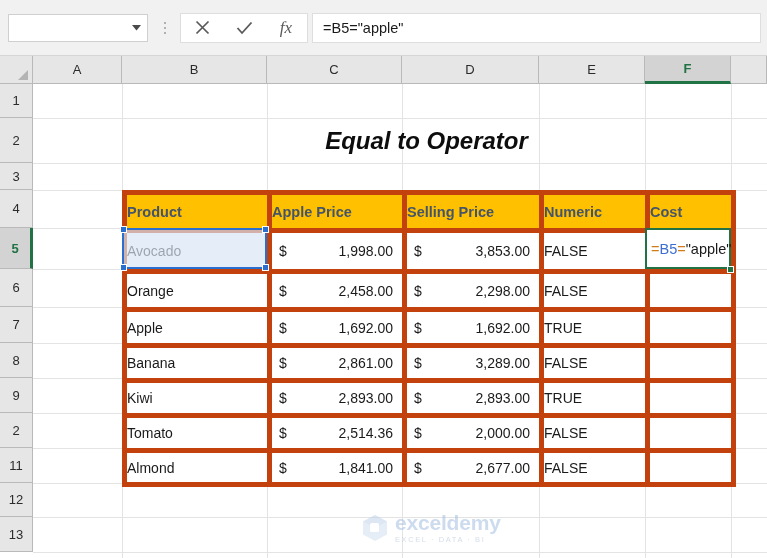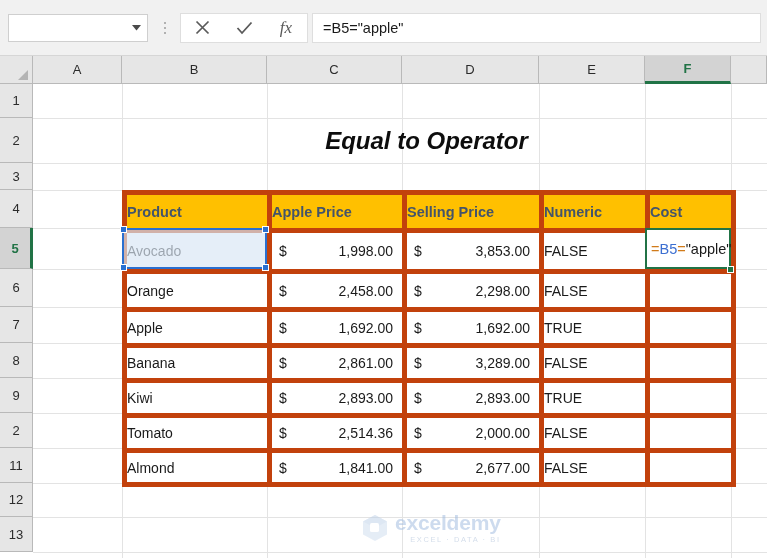--- a/index.html
+++ b/index.html
@@ -173,21 +173,21 @@
     position: absolute;
     display: flex; align-items: center; gap: 7px;
     opacity: 0.5;
   }
   #watermark .wm-mark svg { display: block; }
   #watermark .wm-text { display: flex; flex-direction: column; line-height: 1; }
   #watermark .wm-name {
     font-size: 21px; font-weight: bold; color: #9cb8de; letter-spacing: -0.2px;
   }
   #watermark .wm-tag {
-    font-size: 7.5px; color: #a9bcd6; letter-spacing: 1.6px; margin-top: 3px; text-align: right;
+    font-size: 7.5px; color: #a9bcd6; letter-spacing: 1.6px; margin-top: 3px;
   }
 </style>
 </head>
 <body>
 
 <div id="formula-bar-strip">
 
   <div id="name-box">
     <span class="nb-text"></span>
     <span class="nb-caret">

